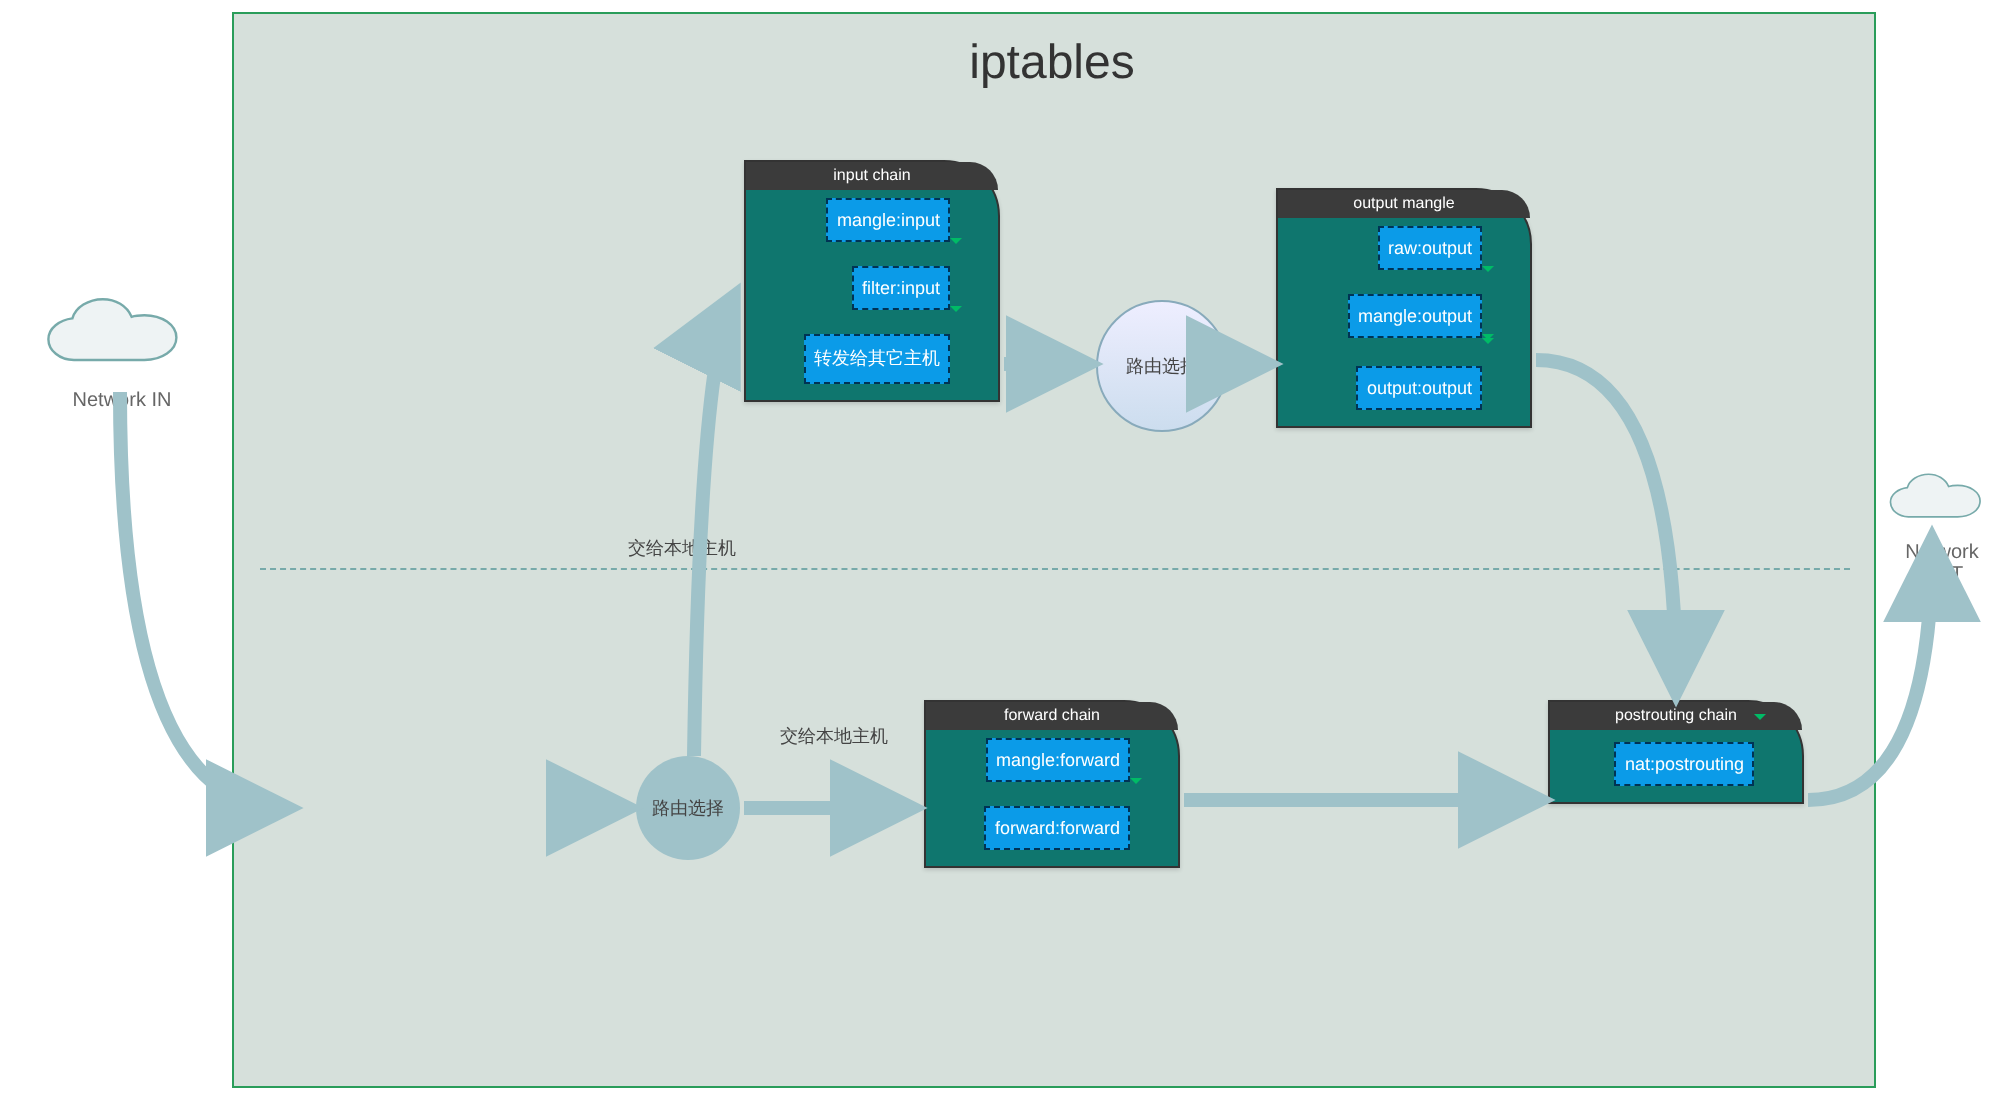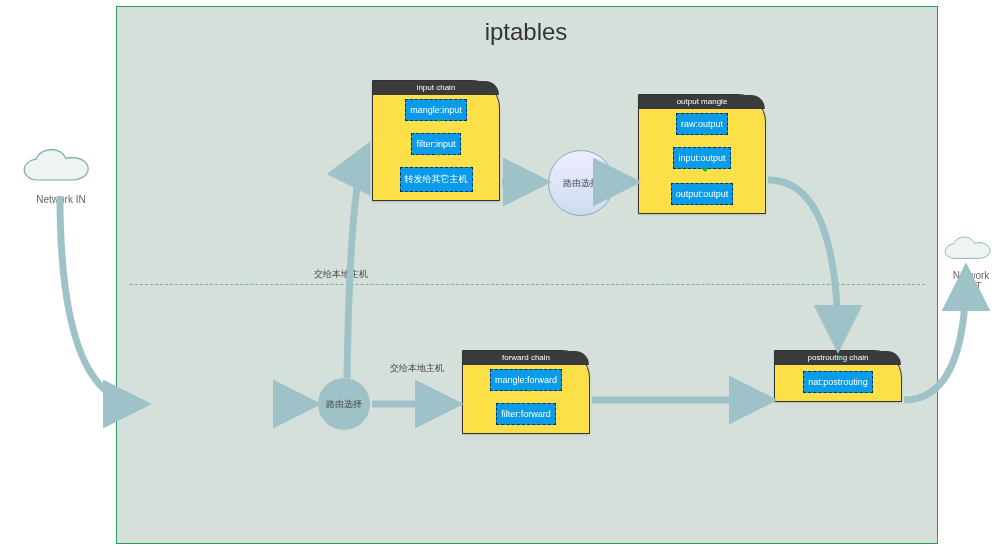--- a/index.html
+++ b/index.html
@@ -2,24 +2,24 @@
 <html><head>
 <meta charset="utf-8">
 <style>
   html,body{margin:0;padding:0;width:1000px;height:553px;background:#fff;font-family:"Microsoft YaHei",Arial,sans-serif;overflow:hidden}
   .stage{position:absolute;left:0;top:0;width:864px;height:553px}
   .outer{position:absolute;left:116px;top:6px;width:820px;height:536px;border:1px solid #2a9d5a;background:#d6e0db}
   .title{position:absolute;left:116px;top:18px;width:820px;text-align:center;font-size:24px;color:#333}
   .divider{position:absolute;left:130px;top:284px;width:795px;border-top:1px dashed #7aa;}
   .cloud-wrap{position:absolute;text-align:center;font-size:10px;color:#666}
   .cloud-wrap .lbl{margin-top:4px}
-  .chain{position:absolute;background:#fde047;border:1px solid #333;border-radius:0 28px 0 0;box-sizing:border-box;box-shadow:0 1px 2px rgba(0,0,0,.15);padding:18px 24px 8px}
+  .chain{position:absolute;background:#0f766e;border:1px solid #333;border-radius:0 28px 0 0;box-sizing:border-box;box-shadow:0 1px 2px rgba(0,0,0,.15);padding:18px 24px 8px}
   .chain .head{position:absolute;left:0;top:0;right:0;height:14px;background:#3b3b3b;color:#fff;font-size:8px;text-align:center;line-height:14px;border-radius:0 24px 0 0}
   .rule{background:#0b9be8;border:1px dashed #035;color:#fff;font-size:9px;text-align:center;padding:5px 4px;margin:0}
-  .col{display:flex;flex-direction:column;gap:10px;align-items:center}
+  .col{display:flex;flex-direction:column;gap:10px;align-items:flex-end}
   .col .sep{height:0;position:relative;margin:-4px 0}
   .col .sep::after{content:"";position:absolute;left:50%;top:-8px;border:3px solid transparent;border-top-color:#0b6}
   .ovl{position:absolute;width:64px;height:64px;border-radius:50%;display:flex;align-items:center;justify-content:center;font-size:9px;color:#444}
   .ovl.big{background:linear-gradient(#eef,#cde);border:1px solid #8ab}
   .ovl.small{background:#9fc2c9;width:52px;height:52px}
   .note{position:absolute;font-size:9px;color:#444}
 </style>
 </head>
 <body>
 
@@ -51,33 +51,33 @@
       <div class="sep"></div>
       <div class="rule">转发给其它主机</div>
     </div>
   </div>
 
   <div class="chain" style="left:638px;top:94px;width:128px">
     <div class="head">output mangle</div>
     <div class="col">
       <div class="rule">raw:output</div>
       <div class="sep"></div>
-      <div class="rule">input:output</div>
+      <div class="rule">mangle:output</div>
       <div class="sep"></div>
       <div class="sep"></div>
       <div class="rule">output:output</div>
     </div>
   </div>
 
   <div class="chain" style="left:462px;top:350px;width:128px">
     <div class="head">forward chain</div>
     <div class="col">
       <div class="rule">mangle:forward</div>
       <div class="sep"></div>
-      <div class="rule">filter:forward</div>
+      <div class="rule">forward:forward</div>
     </div>
   </div>
 
   <div class="chain" style="left:774px;top:350px;width:128px">
     <div class="head">postrouting chain</div>
     <div class="col">
       <div class="sep"></div>
       <div class="rule">nat:postrouting</div>
     </div>
   </div>

